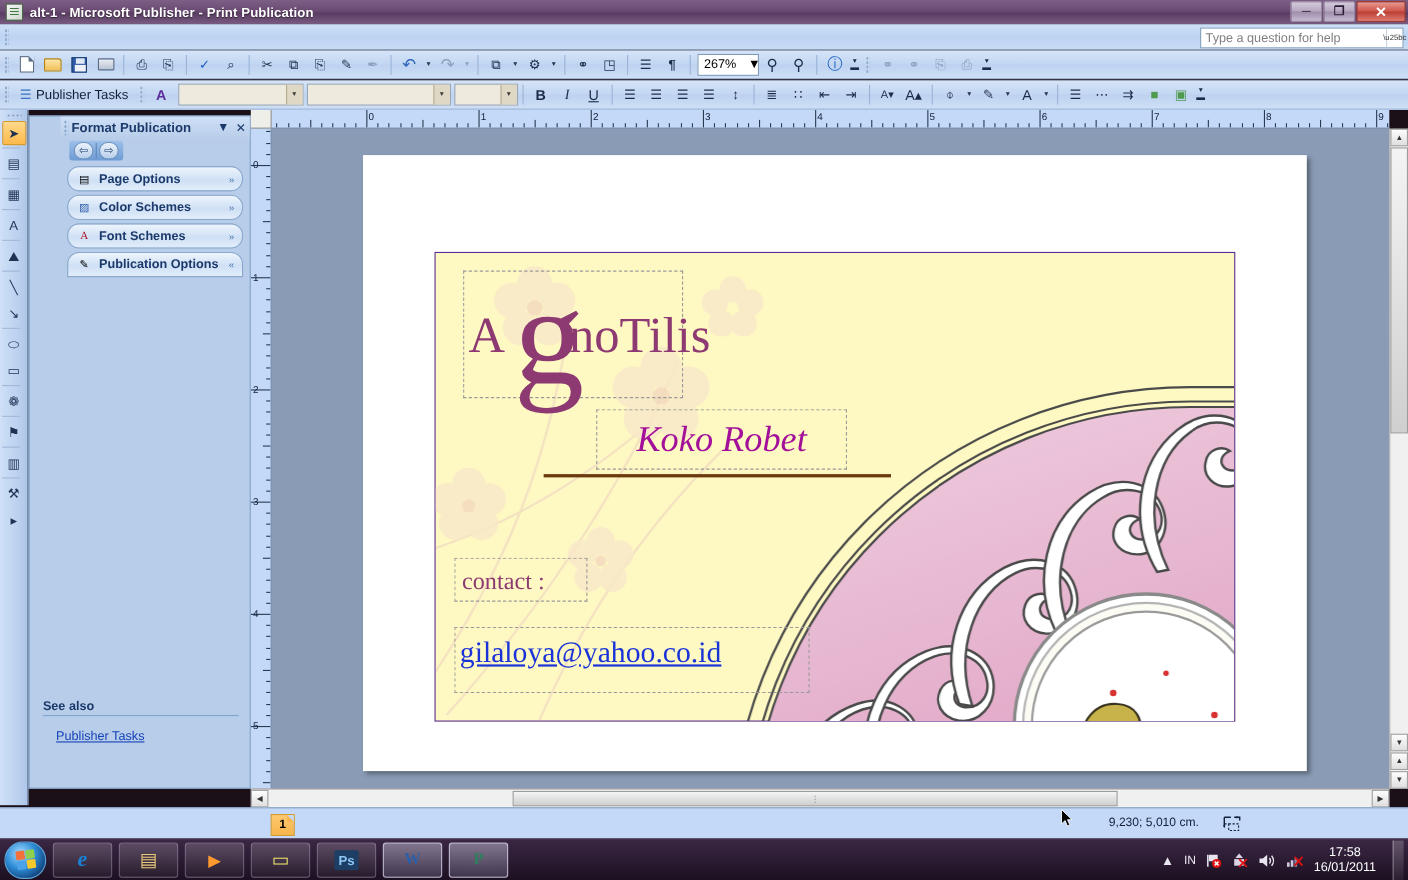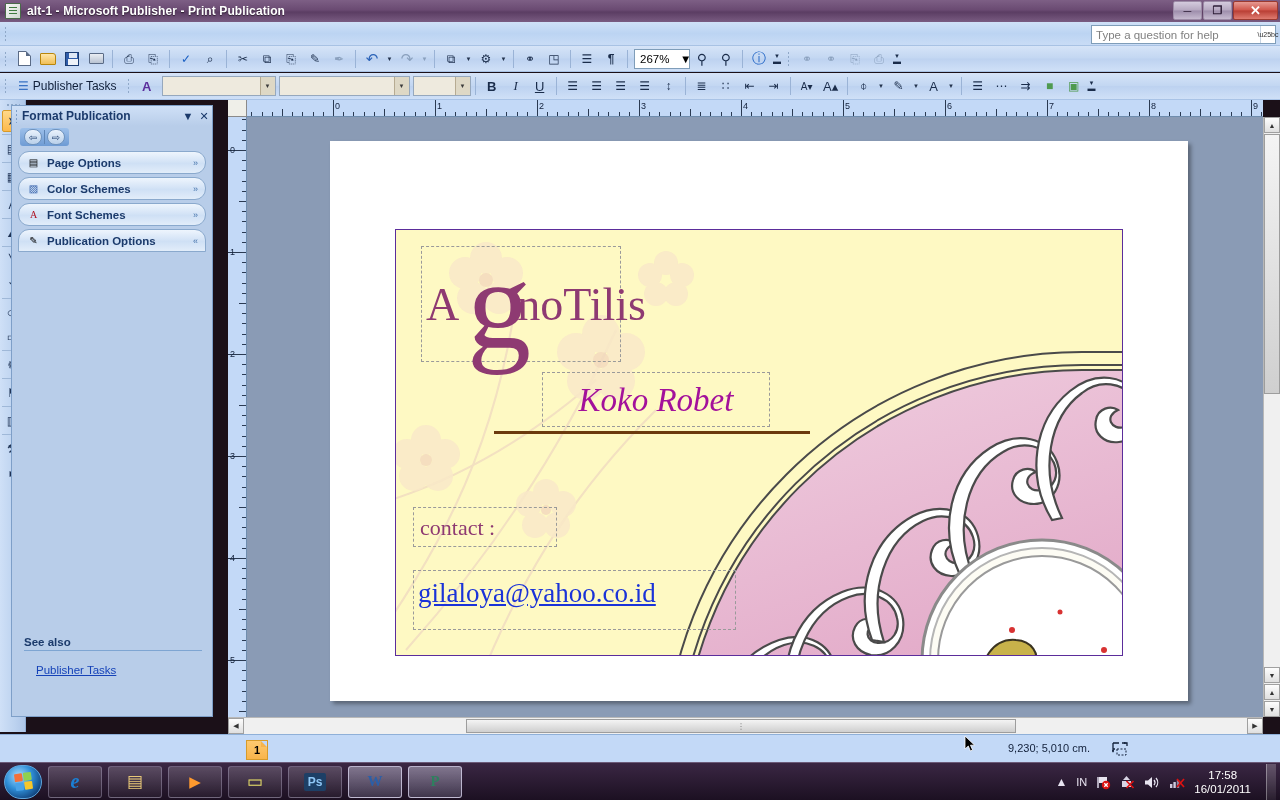--- a/index.html
+++ b/index.html
@@ -140,22 +140,22 @@
     border: 1px solid transparent; border-radius: 2px; font-size: 12px; color: #1e3254;
   }
   .objbtn.sel {
     background: linear-gradient(to bottom,#ffd98a,#fdb94b);
     border: 1px solid #d79b2a;
   }
   .objsep { width: 16px; height: 1px; background: #9fb8d8; margin: 2px 0 3px; }
 
   
   #taskpane {
-    position: absolute; left: 11px; top: 105px; width: 202px; height: 612px;
-    background: #b8cde9; border: 1px solid #7e9fc8;
+    position: absolute; left: 26px; top: 105px; width: 202px; height: 612px;
+    background: #b8cde9; border: 1px solid #7e9fc8; padding-left: 28px;
   }
   #tp-header {
     height: 20px; display: flex; align-items: center;
     background: linear-gradient(to bottom,#cfe0f7,#b8cde9);
   }
   #tp-header .tp-grip {
     width: 4px; height: 14px; margin: 0 3px;
     background-image: radial-gradient(circle,#7e9fc8 1px,transparent 1px);
     background-size: 3px 4px;
   }
@@ -270,21 +270,21 @@
     text-align: center; font-family: "Liberation Serif", serif;
     font-style: italic; color: #a3119b; font-size: 33px; white-space: nowrap;
   }
   #rule-line { position: absolute; left: 98px; top: 201px; width: 316px; height: 3px; background: #6b3a0d; }
   #title-box { left: 111px; top: 200px; width: 324px; height: 63px; }
   #title-text {
     position: absolute; left: 0; top: 0; width: 100%; line-height: 63px;
     text-align: center; font-family: "Liberation Serif", serif;
     font-style: italic; color: #a3119b; font-size: 33px; white-space: nowrap;
   }
-  #contact-box { left: 17px; top: 277px; width: 144px; height: 40px; }
+  #contact-box { left: 17px; top: 277px; width: 121px; height: 40px; }
   #contact-text {
     position: absolute; left: 0; top: 0; line-height: 40px; padding-left: 6px;
     font-family: "Liberation Serif", serif; color: #8e3a72; font-size: 22px; white-space: nowrap;
   }
   #phone-box { left: 17px; top: 308px; width: 323px; height: 38px; }
   #phone-text {
     position: absolute; left: 0; top: 0; line-height: 38px; padding-left: 4px;
     font-family: "Liberation Serif", serif; color: #8e3a72; font-size: 26px; white-space: nowrap;
   }
   #email-box { left: 17px; top: 340px; width: 323px; height: 60px; }

